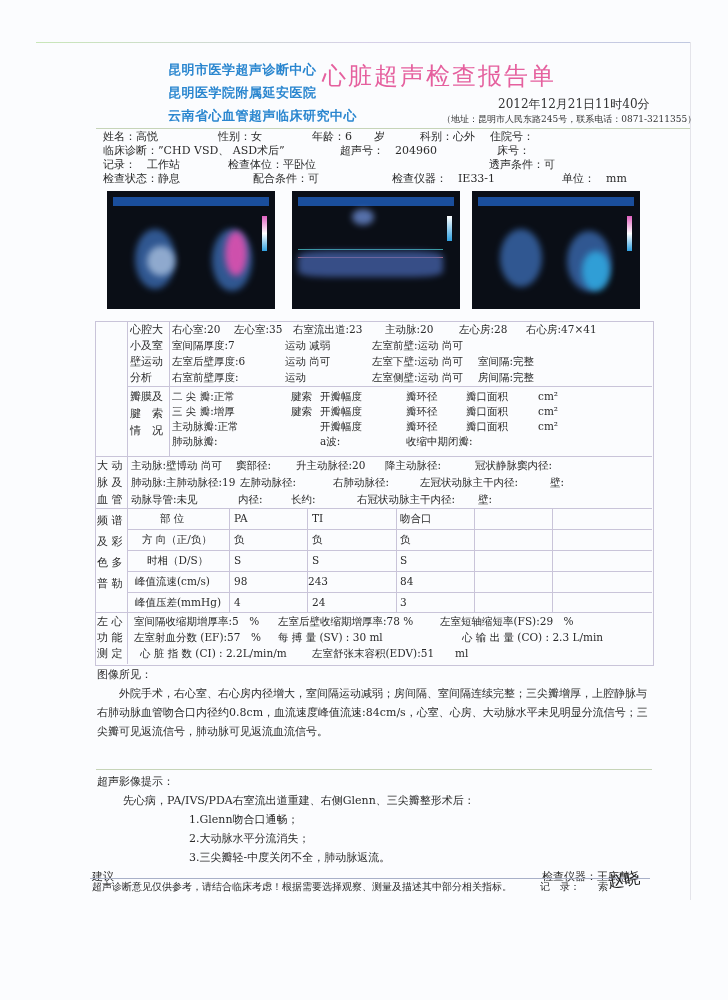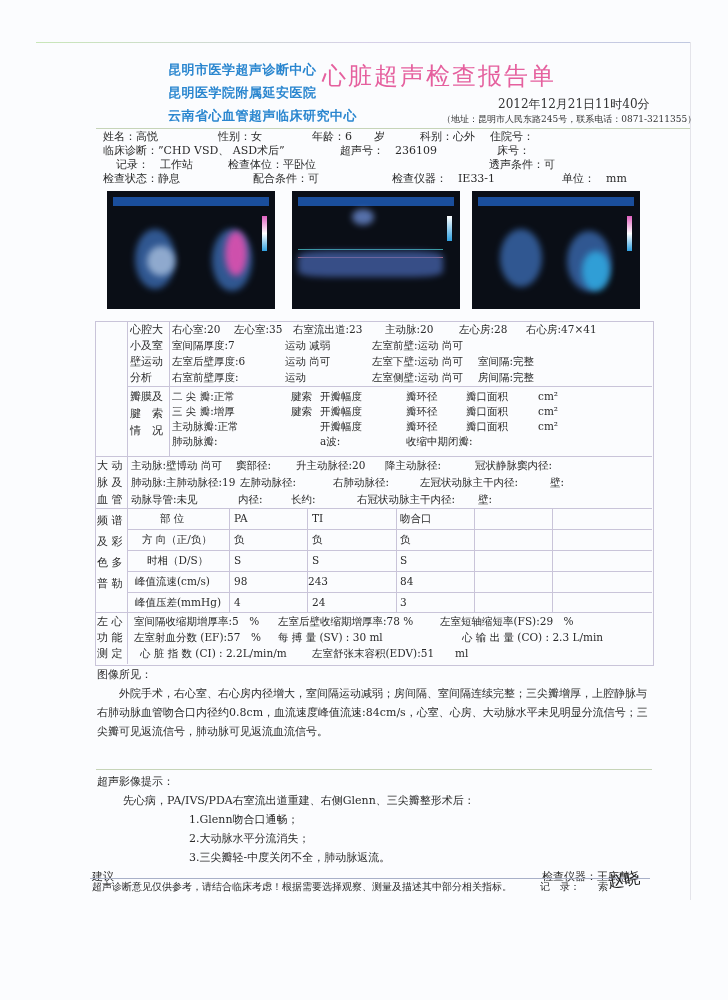--- a/index.html
+++ b/index.html
@@ -43,24 +43,24 @@
   <div class="address">（地址：昆明市人民东路245号，联系电话：0871-3211355）</div>
   <div class="hdrline"></div>
 
   <div class="info" style="left:103px;top:130px">姓名：高悦</div>
   <div class="info" style="left:218px;top:130px">性别：女</div>
   <div class="info" style="left:312px;top:130px">年龄：6　　岁</div>
   <div class="info" style="left:420px;top:130px">科别：心外</div>
   <div class="info" style="left:490px;top:130px">住院号：</div>
 
   <div class="info" style="left:103px;top:144px">临床诊断：”CHD VSD、 ASD术后”</div>
-  <div class="info" style="left:340px;top:144px">超声号：　236109</div>
+  <div class="info" style="left:340px;top:144px">超声号：　204960</div>
   <div class="info" style="left:497px;top:144px">床号：</div>
 
-  <div class="info" style="left:116px;top:158px">记录：　工作站</div>
+  <div class="info" style="left:103px;top:158px">记录：　工作站</div>
   <div class="info" style="left:228px;top:158px">检查体位：平卧位</div>
   <div class="info" style="left:489px;top:158px">透声条件：可</div>
 
   <div class="info" style="left:103px;top:172px">检查状态：静息</div>
   <div class="info" style="left:253px;top:172px">配合条件：可</div>
   <div class="info" style="left:392px;top:172px">检查仪器：　IE33-1</div>
   <div class="info" style="left:562px;top:172px">单位：　mm</div>
 
   <div class="imgbox" style="left:107px">
     <div class="imgbar"></div>

